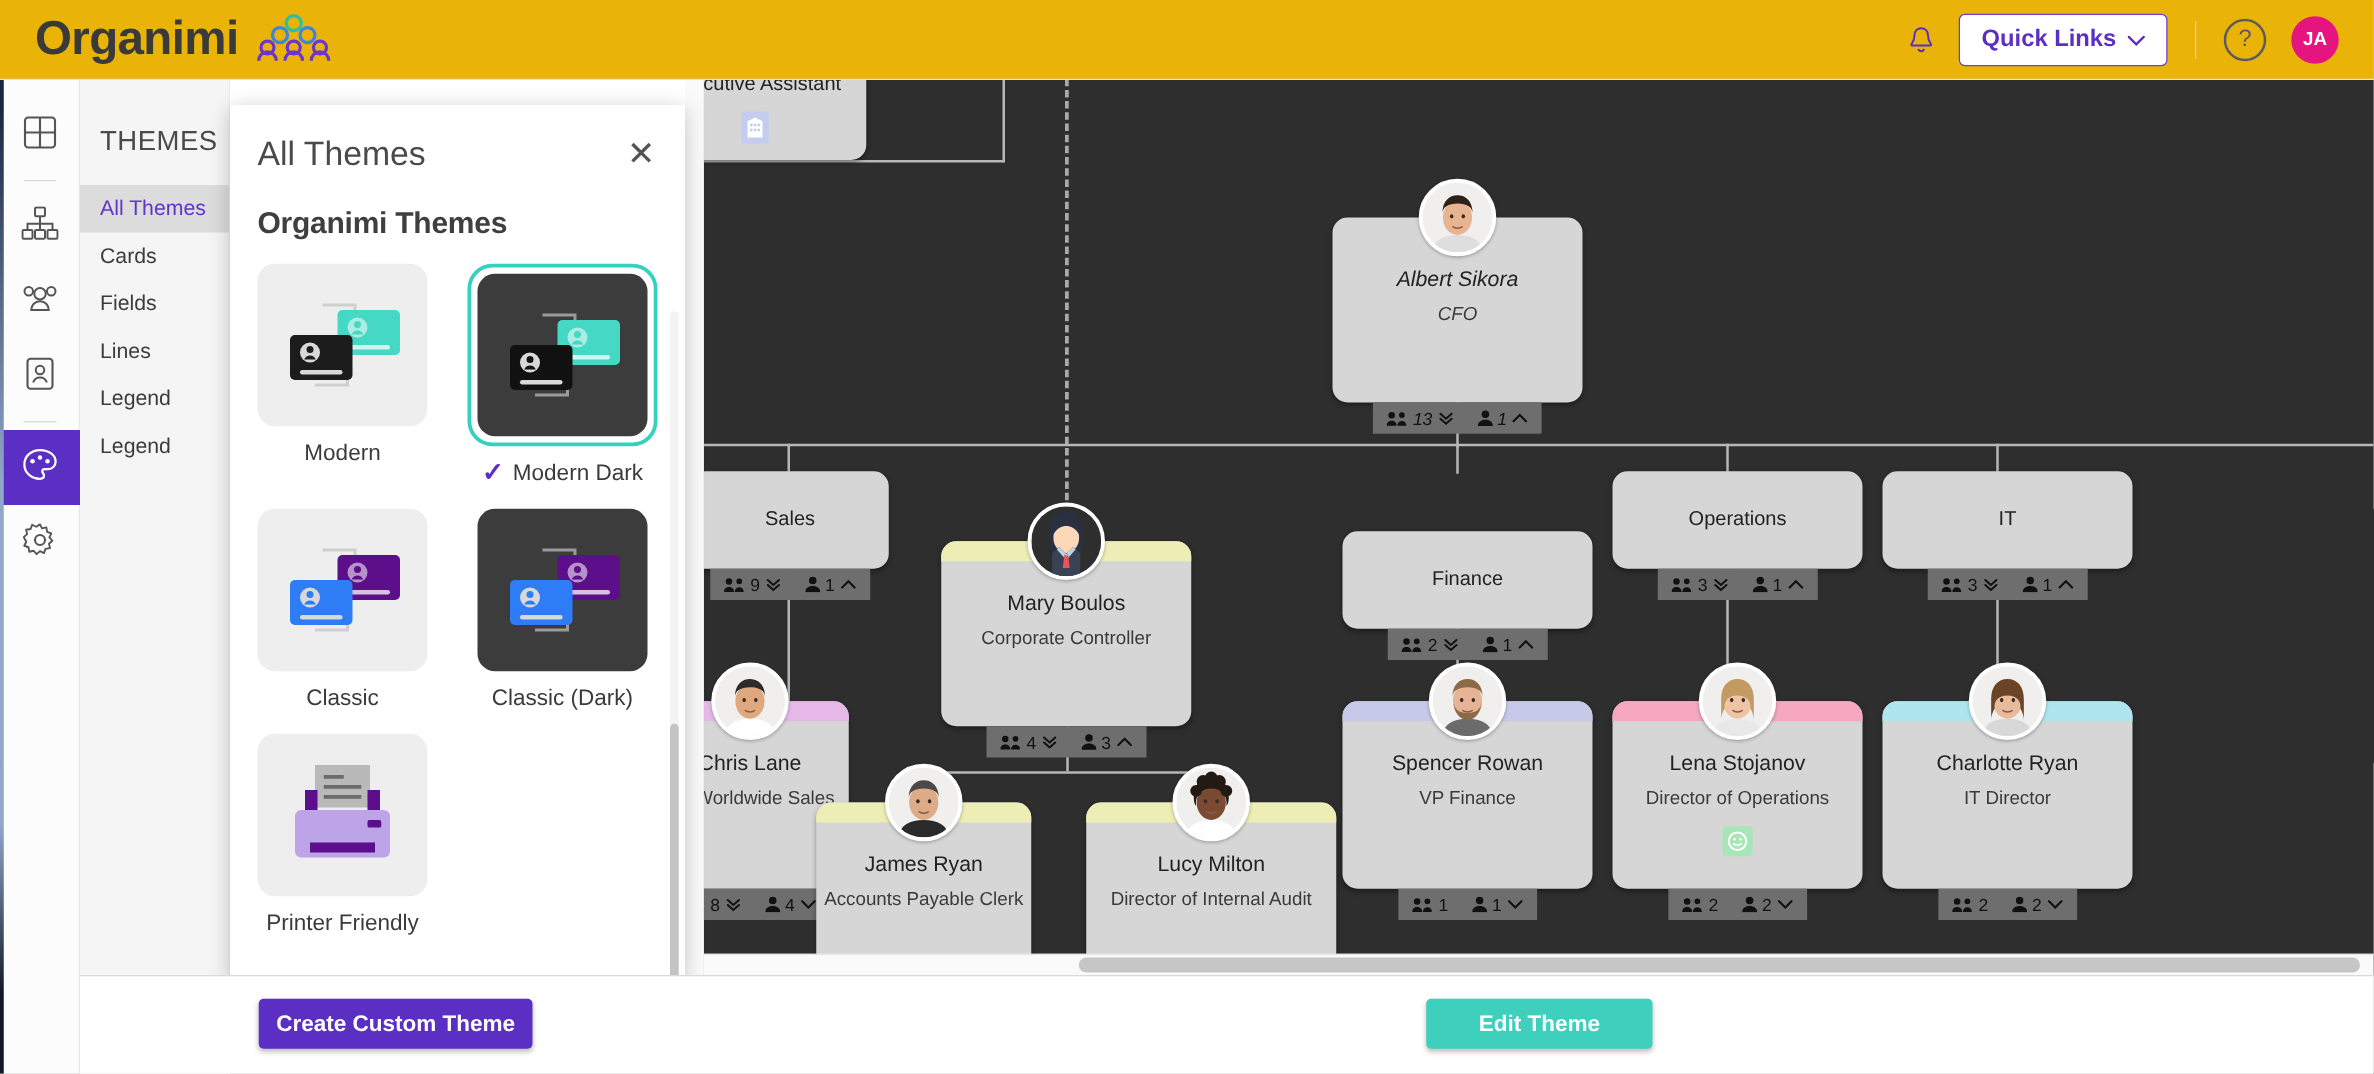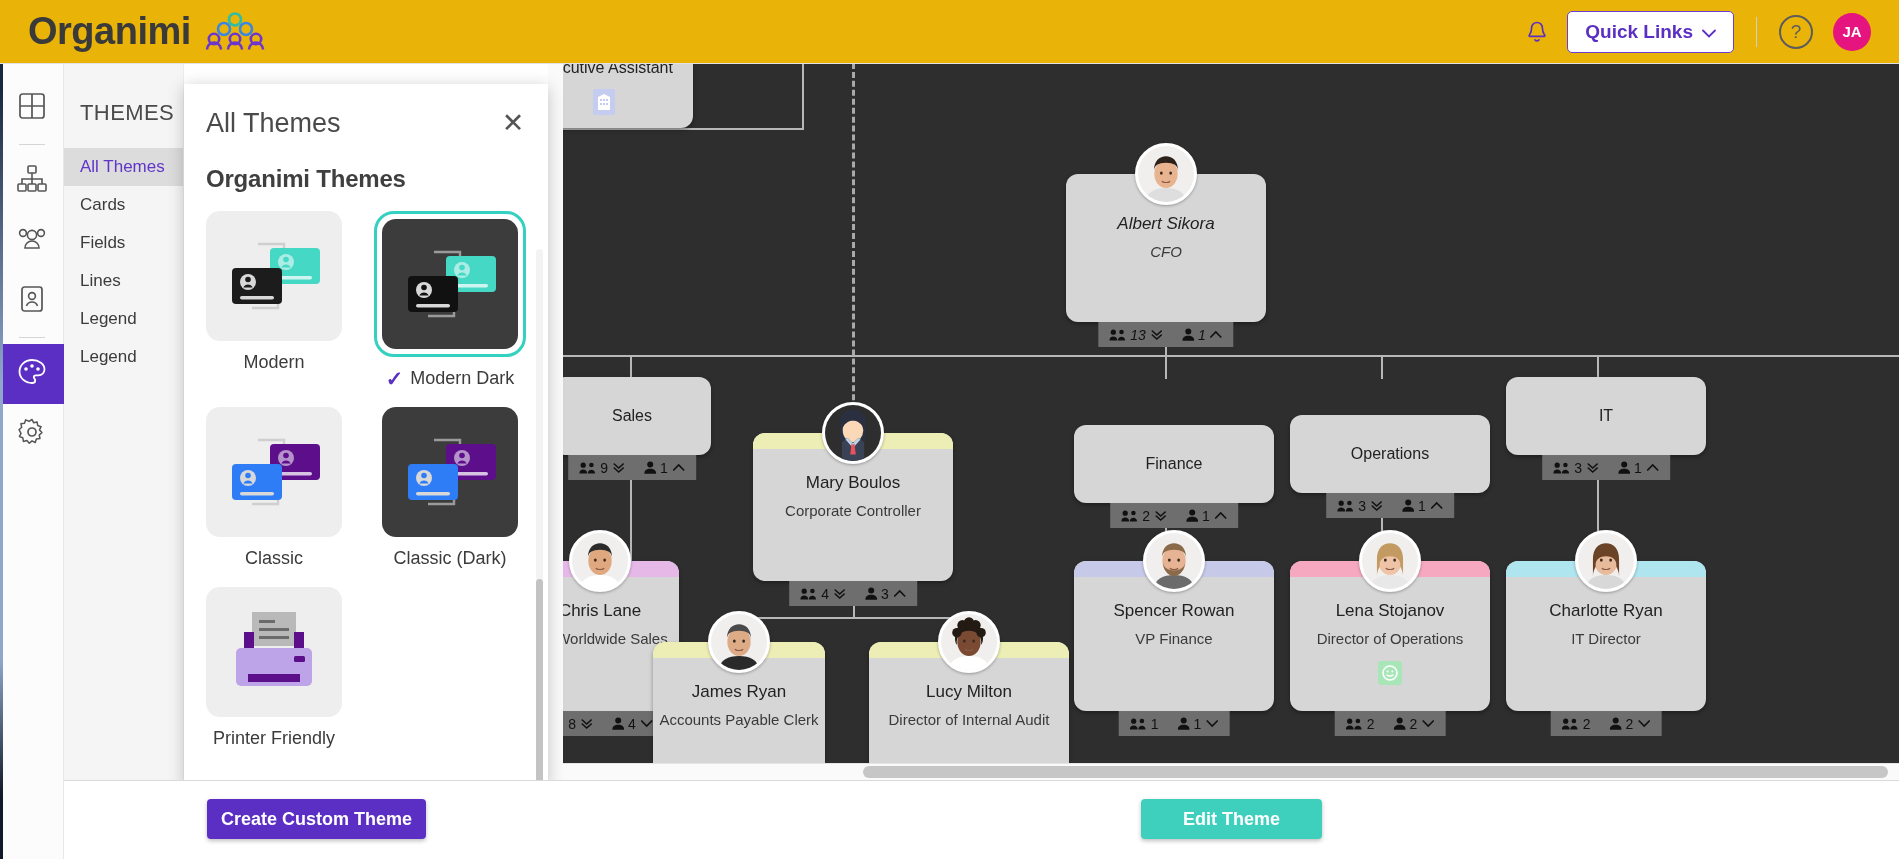--- a/index.html
+++ b/index.html
@@ -514,21 +514,21 @@
               <span>1</span>
               <span class="cicon">
                 <svg width="13" height="9" viewBox="0 0 13 9">
                   <path d="M1.5 7L6.5 2l5 5" fill="none" stroke="#111" stroke-width="1.7" stroke-linecap="round"></path>
                 </svg>
               </span>
             </span>
           </div>
         </div>
       </div>
-      <div class="node" style="left: 727px; top: 313px; width: 200px; margin-top: 38px;">
+      <div class="node" style="left: 727px; top: 313px; width: 200px;">
         <div class="card dept" style="width: 200px; height: 78px; padding-top: 0px;">
           <div class="pname">Operations</div>
           <div class="counts">
             <span class="grp">
               <span class="cicon">
                 <svg width="17" height="12" viewBox="0 0 17 12">
                   <circle cx="4" cy="3.2" r="2.6" fill="#111"></circle>
                   <circle cx="12.2" cy="3" r="2.3" fill="#111"></circle>
                   <path d="M0 11.5c0-2.6 1.8-4 4-4s4 1.4 4 4z" fill="#111"></path>
                   <path d="M8.6 11.5c0-2.4 1.6-3.7 3.6-3.7s3.6 1.3 3.6 3.7z" fill="#111"></path>

